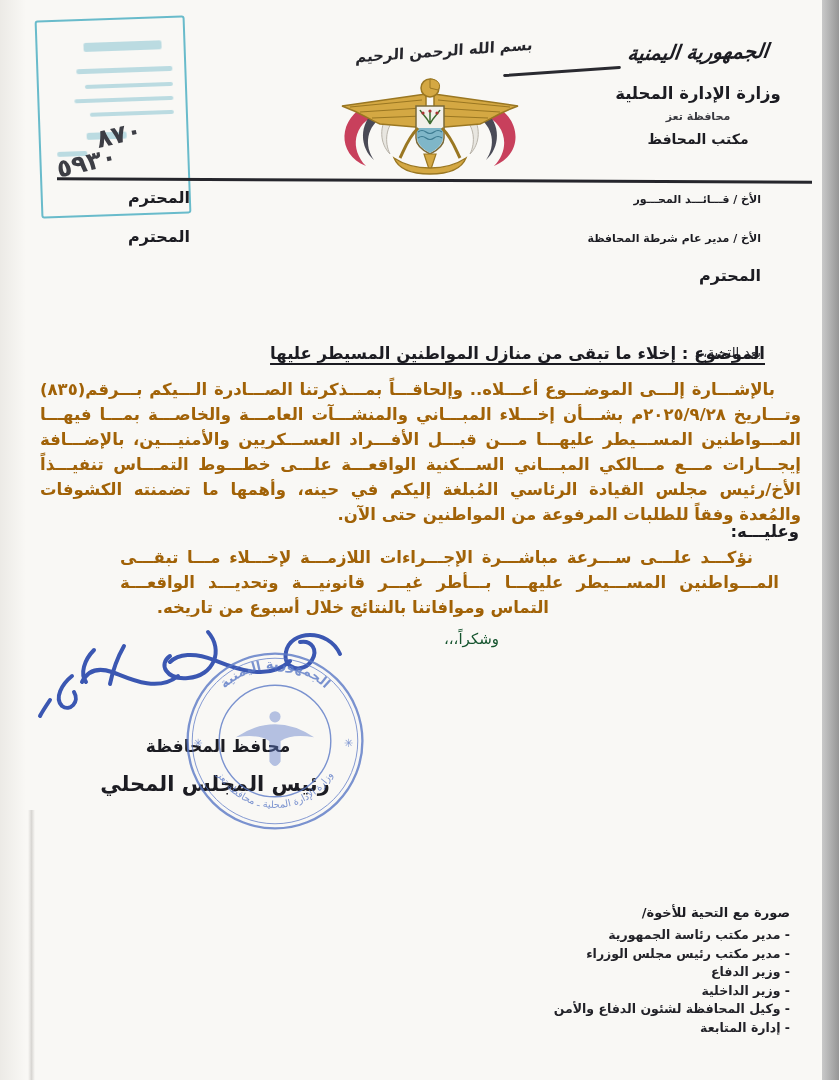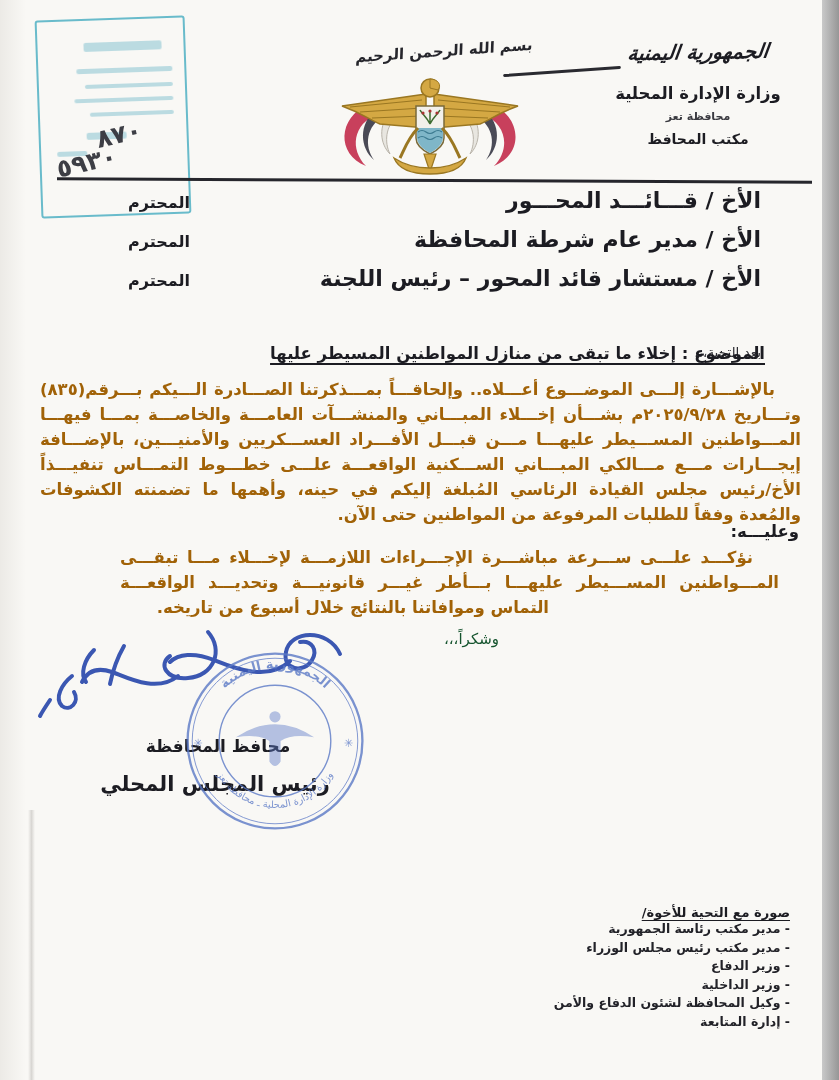--- a/index.html
+++ b/index.html
@@ -47,21 +47,21 @@
   .hdr-gov{top:110px;font-size:11px;font-weight:bold;color:#3a3a40;}
   .hdr-office{top:131px;font-size:14px;font-weight:bold;}
 
   .rule{position:absolute;left:57px;right:27px;top:179px;height:3px;
     background:#26262c;transform:rotate(.25deg);}
 
   
   .recipients{position:absolute;right:78px;left:128px;top:188px;direction:rtl;}
   .recip-row{display:flex;justify-content:space-between;align-items:baseline;
     height:39px;}
-  .recip-title{font-size:22px;font-weight:bold;}
+  .recip-title{font-size:11px;font-weight:bold;}
   .recip-hon{font-size:16px;font-weight:bold;}
   .greeting{position:absolute;right:78px;top:308px;direction:rtl;font-size:13.5px;
     color:#2b2b31;margin-top:36px;}
 
   .subject{position:absolute;right:74px;width:532px;top:344px;direction:rtl;
     font-size:16.5px;font-weight:bold;
     text-decoration:underline;text-underline-offset:4px;text-decoration-thickness:1.5px;}
 
   
   .para{position:absolute;direction:rtl;font-weight:bold;font-size:16.5px;
@@ -83,22 +83,22 @@
     direction:rtl;font-size:17px;font-weight:bold;}
   .sig-t1{position:absolute;left:118px;top:736px;width:200px;text-align:center;
     direction:rtl;font-size:17px;font-weight:bold;}
   .sig-t2{position:absolute;left:100px;top:772px;width:230px;text-align:center;
     direction:rtl;font-size:21px;font-weight:bold;}
   .round-stamp{position:absolute;left:182px;top:648px;opacity:.8;}
 
   
   .cc{position:absolute;right:49px;top:905px;width:360px;direction:rtl;
     text-align:right;}
-  .cc-head{font-size:13px;font-weight:bold;text-decoration:underline;
-    text-underline-offset:3px;margin-bottom:0;}
+  .cc-head{font-size:13px;font-weight:bold;
+    text-underline-offset:3px;margin-bottom:6px;}
   .cc-item{font-size:12.5px;font-weight:bold;line-height:18.5px;color:#222228;}
 </style>
 </head>
 <body>
 
 <div class="page">
 
   <div class="edge-left"></div>
   <div class="crease"></div>
 
@@ -158,21 +158,20 @@
   <div class="recipients">
     <div class="recip-row">
       <span class="recip-title">الأخ / قـــائـــد المحـــور</span>
       <span class="recip-hon">المحترم</span>
     </div>
     <div class="recip-row">
       <span class="recip-title">الأخ / مدير عام شرطة المحافظة</span>
       <span class="recip-hon">المحترم</span>
     </div>
     <div class="recip-row">
-      <span class="recip-title">الأخ / مستشار قائد المحور – رئيس اللجنة</span>
       <span class="recip-hon">المحترم</span>
     </div>
   </div>
 
   <div class="greeting">بعد التحية،،،</div>
 
   <div class="subject">الموضوع : إخلاء ما تبقى من منازل المواطنين المسيطر عليها</div>
 
   <div class="para para1">
     <div class="bline just indent">بالإشـــارة إلـــى الموضـــوع أعـــلاه.. وإلحاقـــاً بمـــذكرتنا الصـــادرة الـــيكم بـــرقم(٨٣٥)</div>

